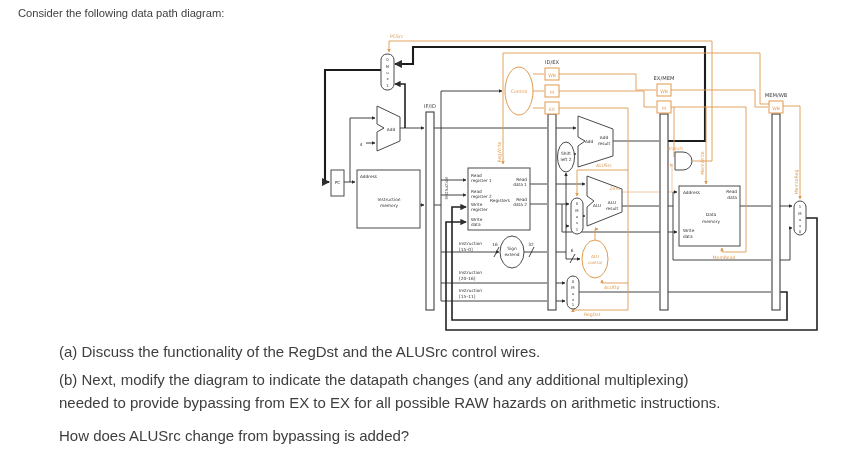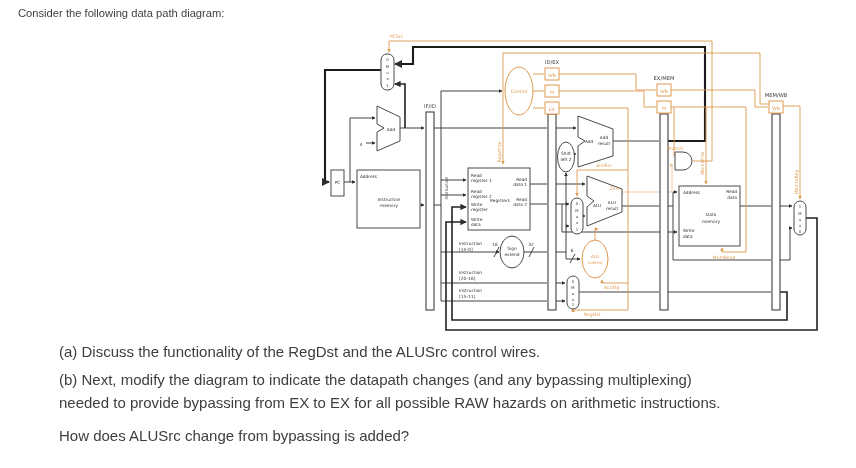--- a/index.html
+++ b/index.html
@@ -234,15 +234,15 @@
   <text class="mx" x="573" y="306">1</text>
 
   <text class="mx" x="800" y="208">1</text>
   <text class="mx" x="800" y="215">M</text>
   <text class="mx" x="800" y="221">u</text>
   <text class="mx" x="800" y="227">x</text>
   <text class="mx" x="800" y="233">0</text>
 </svg>
 
 <div class="qline" id="qa">(a) Discuss the functionality of the RegDst and the ALUSrc control wires.</div>
-<div class="qline" id="qb1">(b) Next, modify the diagram to indicate the datapath changes (and any bypassing multiplexing)</div>
+<div class="qline" id="qb1">(b) Next, modify the diagram to indicate the datapath changes (and any additional multiplexing)</div>
 <div class="qline" id="qb2">needed to provide bypassing from EX to EX for all possible RAW hazards on arithmetic instructions.</div>
 <div class="qline" id="qc">How does ALUSrc change from bypassing is added?</div>
 
 </body></html>

